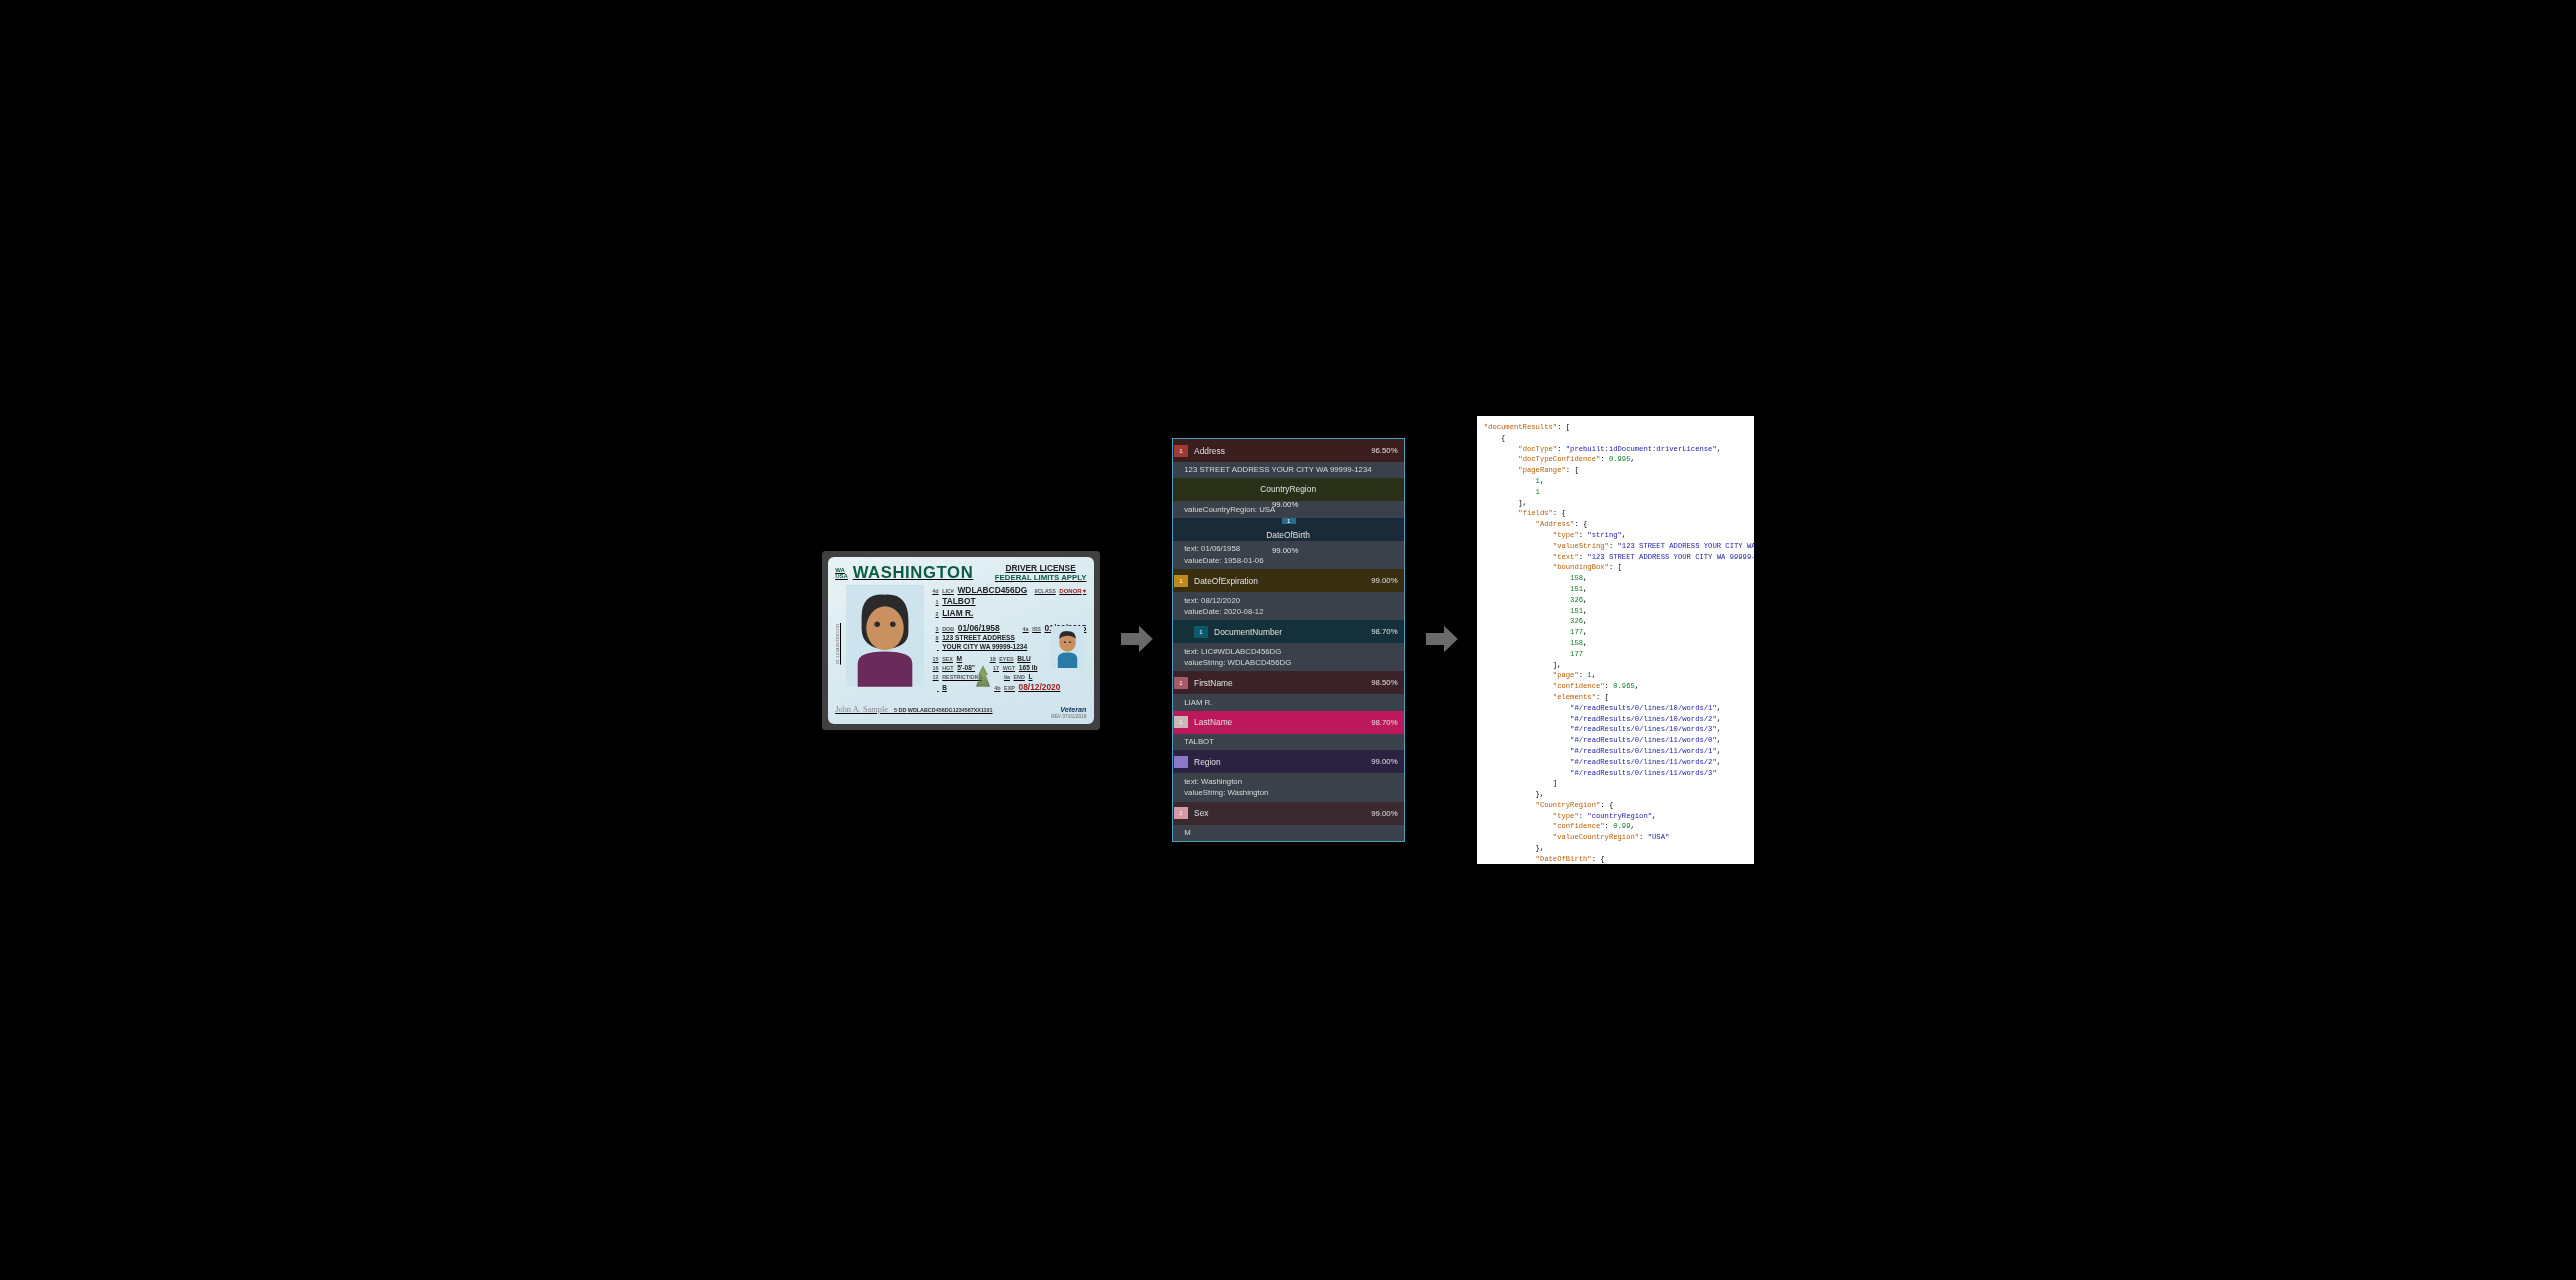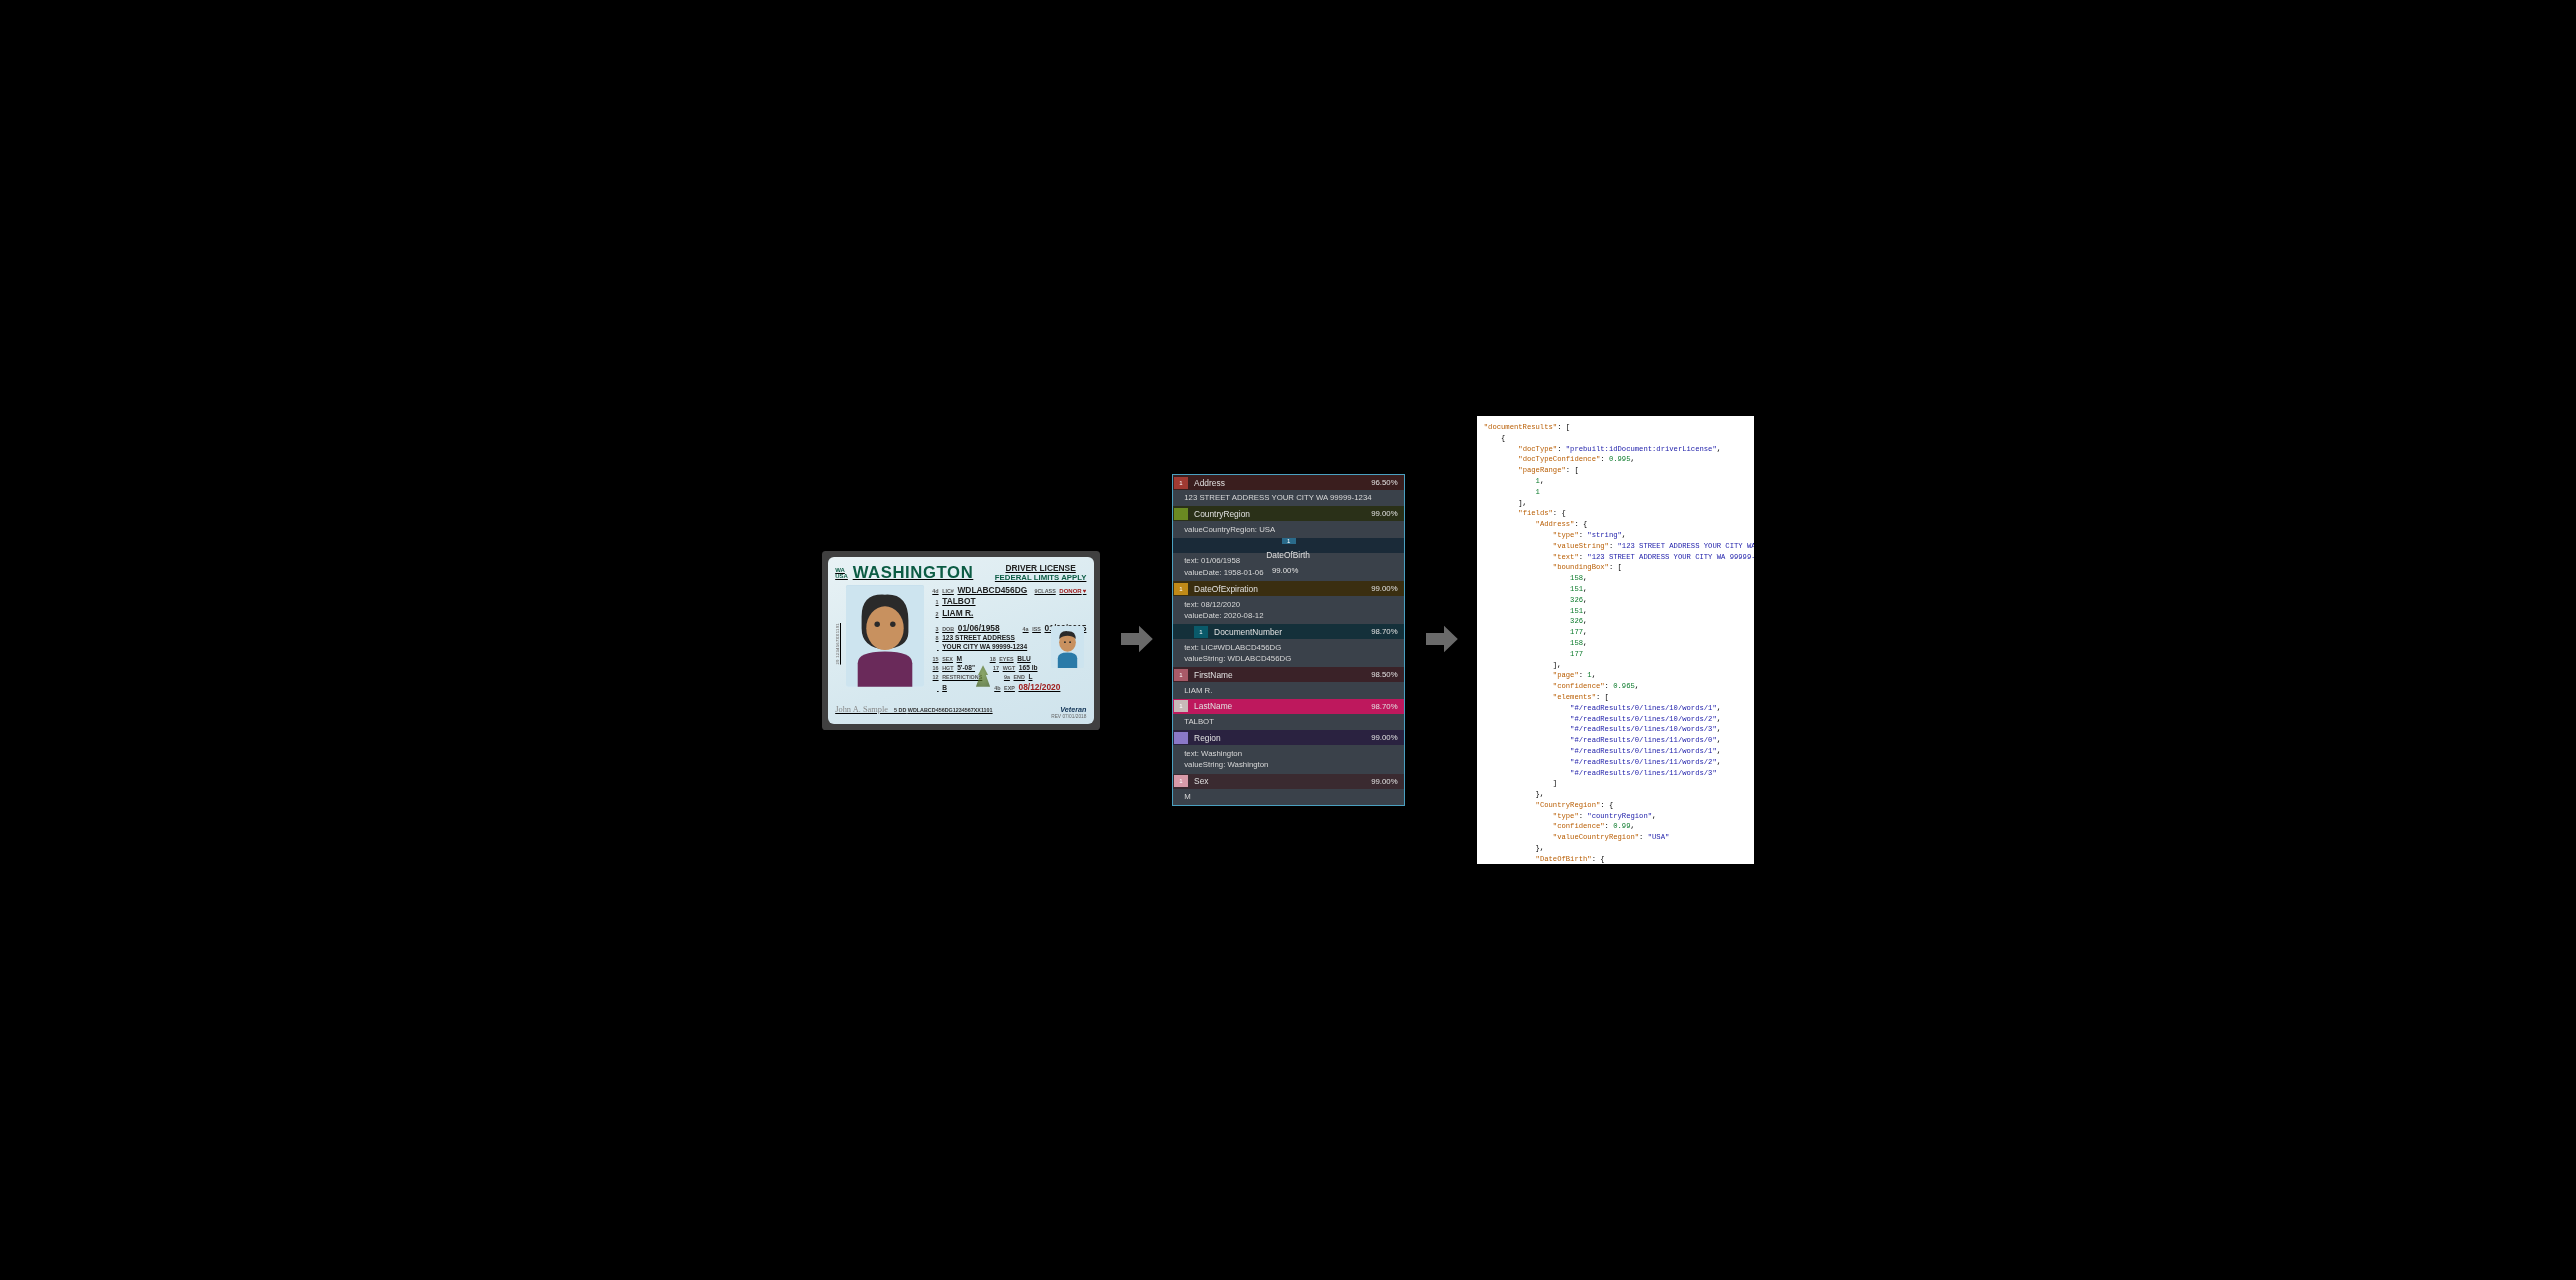--- a/index.html
+++ b/index.html
@@ -95,42 +95,42 @@
   .fields {
     flex: 0 0 233px;
     background: #2a3138;
     border: 0.6px solid #4aa0c0;
     font-size: 7.8px;
     color: #e0e0e0;
   }
   .field { }
   .field-hdr {
     display:flex; align-items:center;
-    height: 15px;
+    height: 23px;
     gap: 6px;
   }
   .badge {
     width: 14.3px; height: 12px;
     display:flex; align-items:center; justify-content:center;
     font-size: 6px; color:#fff;
     margin-left:1.2px;
   }
   .fname { flex:1; font-size:8.4px; }
   .conf  { margin-right:6px; font-size:7.8px; }
   .field-body {
     padding: 2.4px 3.6px 2.4px 3.6px;
     font-size: 7.8px;
     color: #d8d8d8;
     background:#3a414a;
   }
   .field-body div { line-height:1.5;margin-left:8px; }
 
   .hdr-addr    { background:#3a1e1e; }
   .badge-addr  { background:#a03a32; }
-  .hdr-cr      { background:#2a3018; }
+  .hdr-cr      { background:#2a3018;flex-direction:column; }
   .badge-cr    { background:#6a8a22; }
   .hdr-dob     { background:#1a2a38;flex-direction:column; }
   .badge-dob   { background:#2a6a8a; }
   .hdr-doe     { background:#3a2e10; }
   .badge-doe   { background:#c08a18; }
   .hdr-docn    { background:#14303a;padding-left:20px; }
   .badge-docn  { background:#0a5a6a; }
   .hdr-fn      { background:#3a2228; }
   .badge-fn    { background:#a85a68; }
   .hdr-ln      { background:#be185d; }

